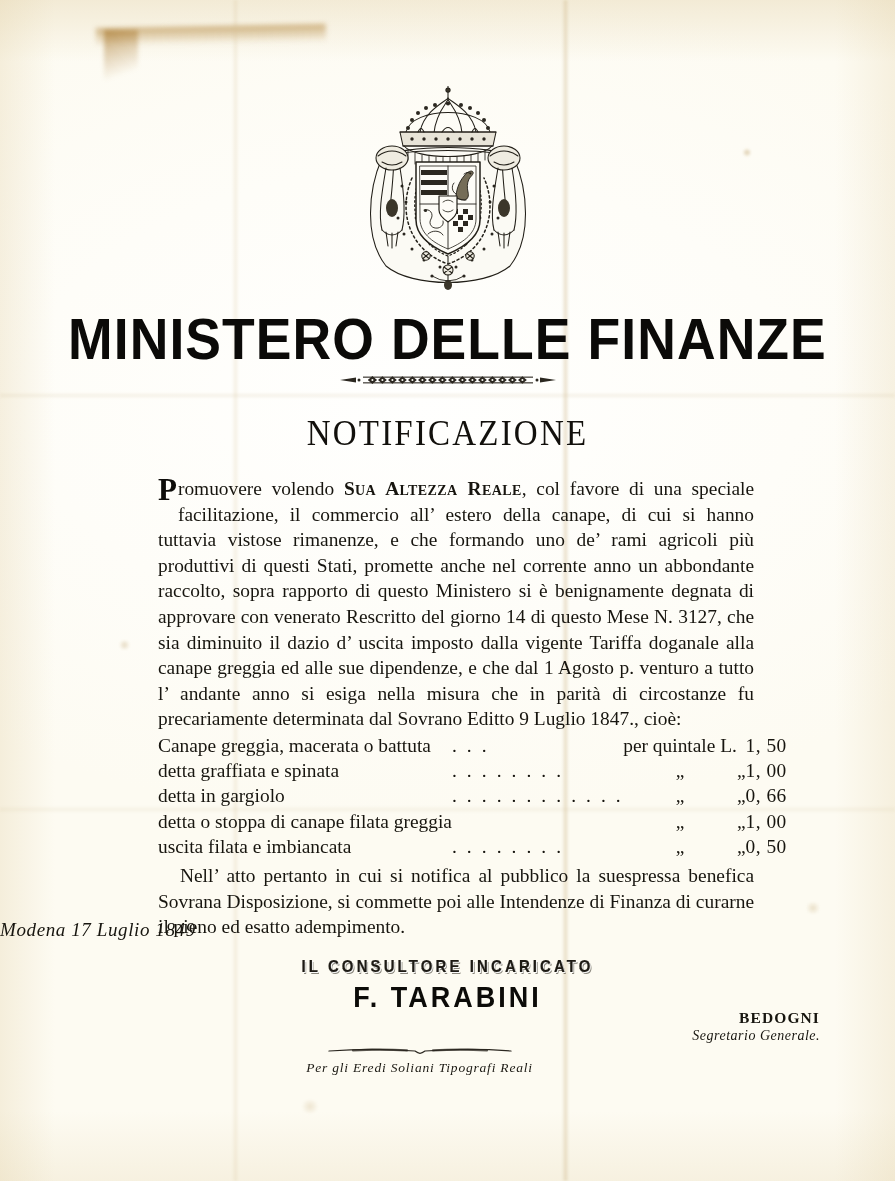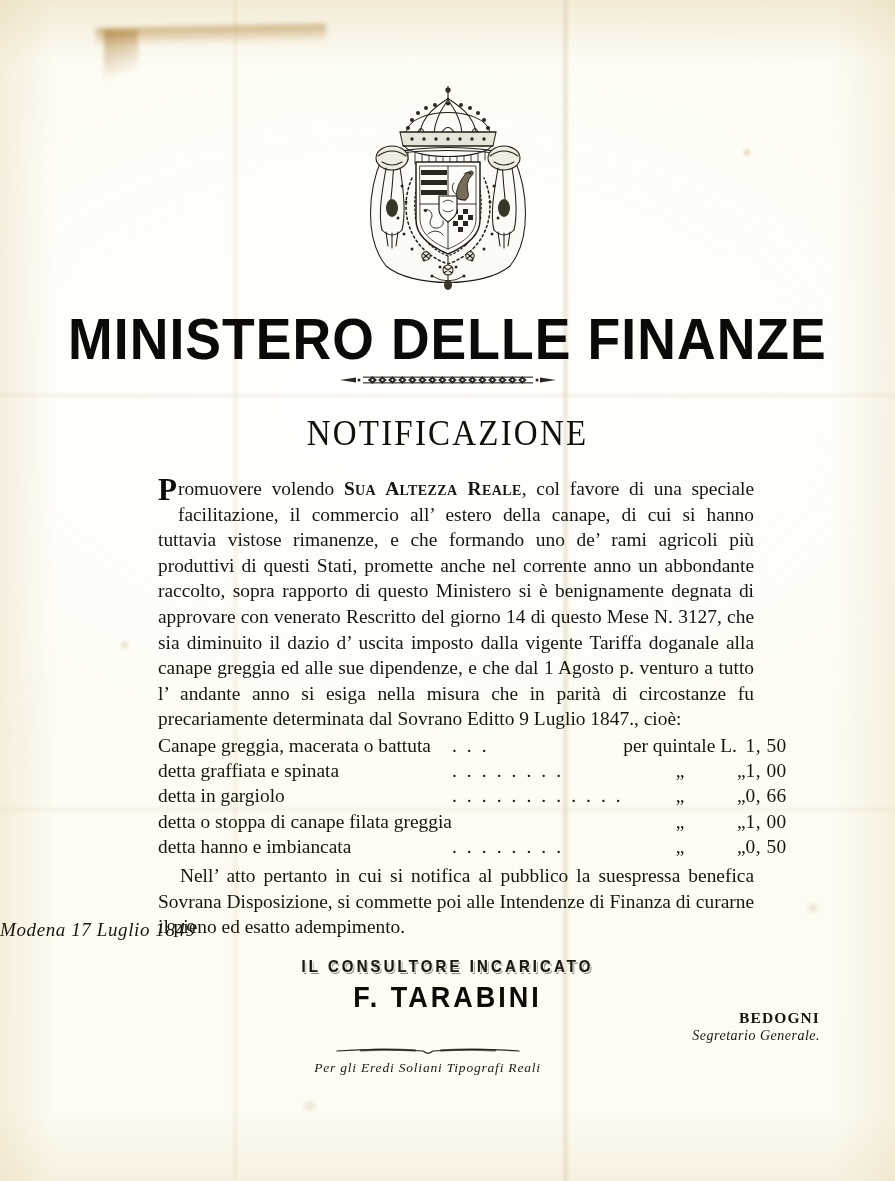--- a/index.html
+++ b/index.html
@@ -258,21 +258,21 @@
   #sec-role {
     font-style: italic;
     font-size: 14px;
     letter-spacing: .5px;
     margin-top: 1px;
   }
 
   
   #imprint {
     position: absolute;
-    left: 12px; top: 1048px;
+    left: 4px; top: 1048px;
     width: 831px;
     text-align: center;
   }
   #imprint-rule {
     display: block;
     margin: 0 auto 3px auto;
   }
   #imprint-text {
     font-style: italic;
     font-size: 13.5px;
@@ -577,21 +577,21 @@
             <td class="t-amount">0, 66</td>
           </tr>
           <tr>
             <td class="t-label">detta o stoppa di canape filata greggia</td>
             <td class="t-leader"></td>
             <td class="t-unit">„</td>
             <td class="t-ditto">„</td>
             <td class="t-amount">1, 00</td>
           </tr>
           <tr>
-            <td class="t-label">detta hanno e imbiancata</td>
+            <td class="t-label">uscita filata e imbiancata</td>
             <td class="t-leader">. . . . . . . .</td>
             <td class="t-unit">„</td>
             <td class="t-ditto">„</td>
             <td class="t-amount">0, 50</td>
           </tr>
         </tbody>
       </table>
 
       <p class="para" id="para-closing">Nell’ atto pertanto in cui si notifica al pubblico la suespressa benefica Sovrana Disposizione, si commette poi alle Intendenze di Finanza di curarne il pieno ed esatto adempimento.</p>
     </div>

